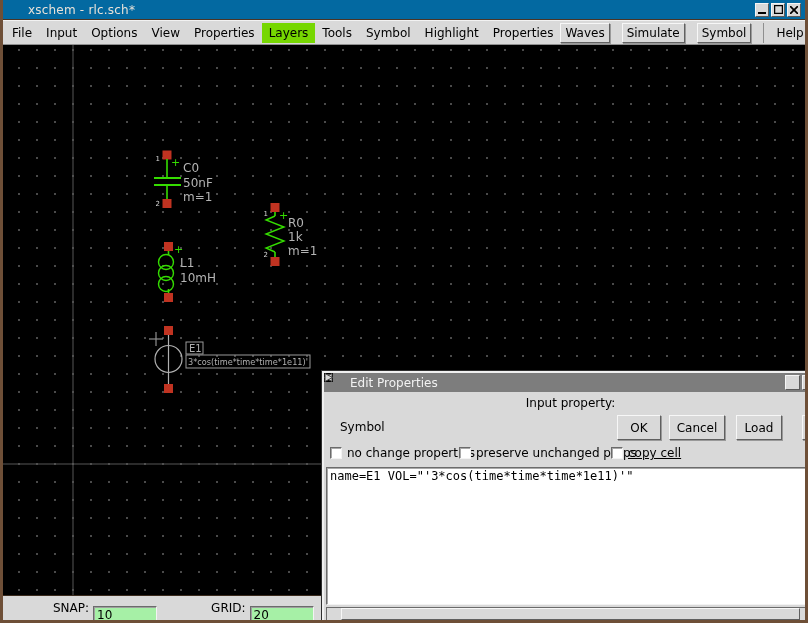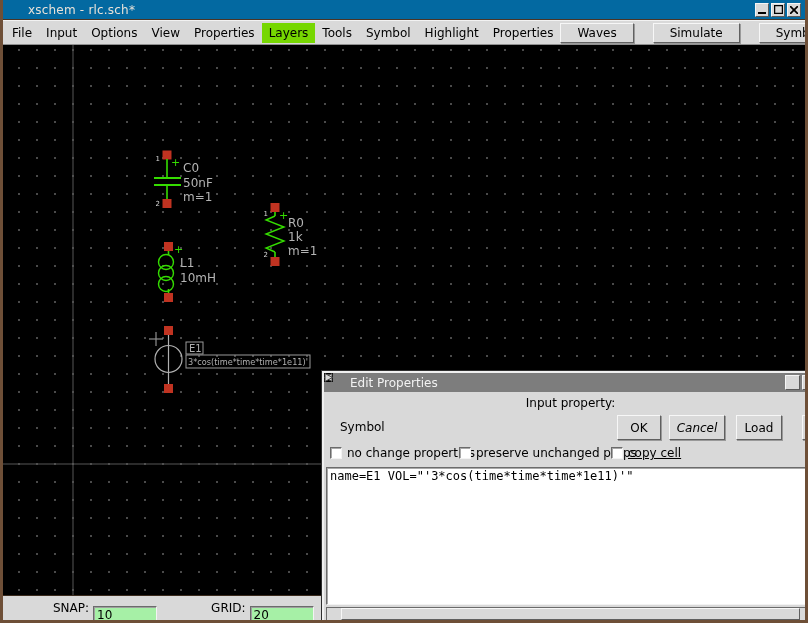--- a/index.html
+++ b/index.html
@@ -32,21 +32,21 @@
   .menubar {
     height:25px; background:#d9d9d9; display:flex; align-items:center;
     border-top:1px solid #f2f2f2; border-bottom:1px solid #8f8f8f;
     padding-left:2px;
   }
   .menu-item { padding:3px 7px; cursor:default; }
   .menu-item.hl { background:#76d701; }
   .menu-spacer { flex:1; }
   .mbtn {
     font:12px "DejaVu Sans","Liberation Sans",sans-serif;
-    background:#d9d9d9; padding:2px 16px; margin-right:19px;
+    background:#d9d9d9; padding:2px 4px; margin-right:12px;
     border-top:1px solid #f7f7f7; border-left:1px solid #f7f7f7;
     border-right:1px solid #616161; border-bottom:1px solid #616161;
     box-shadow:1px 1px 0 #9a9a9a;
   }
   .menu-help { padding:3px 10px 3px 12px; border-left:1px solid #8f8f8f; margin-right:2px; }
 
   
   .canvas {
     position:relative; height:550px; background:#000;
     background-image:radial-gradient(circle, #4a4a4a 0.9px, transparent 1.1px);
@@ -85,21 +85,21 @@
   .dlg-button {
     position:absolute; top:3px; height:25px;
     font:12px "DejaVu Sans","Liberation Sans",sans-serif;
     background:#d9d9d9;
     border-top:1px solid #f7f7f7; border-left:1px solid #f7f7f7;
     border-right:1px solid #5f5f5f; border-bottom:1px solid #5f5f5f;
     box-shadow:1px 1px 0 #999;
     margin-left:24px;
   }
   .btn-ok { left:269px; width:44px; }
-  .btn-cancel { left:321px; width:56px;font-style:italic; }
+  .btn-cancel { left:321px; width:56px; }
   .btn-load { left:388px; width:46px; }
   .btn-del { left:454px; width:46px; }
   .dlg-checks { position:relative; height:18px; margin-top:2px; }
   .check-group { position:absolute; top:0; display:flex; align-items:center; gap:5px; }
   .cg-0 { left:6px; } .cg-1 { left:135px; } .cg-2 { left:287px;text-decoration:underline; }
   .checkbox {
     width:12px; height:12px; background:#fff;
     border:1px solid; border-color:#6b6b6b #f3f3f3 #f3f3f3 #6b6b6b;
     box-shadow:inset 1px 1px 0 #a8a8a8;
   }

